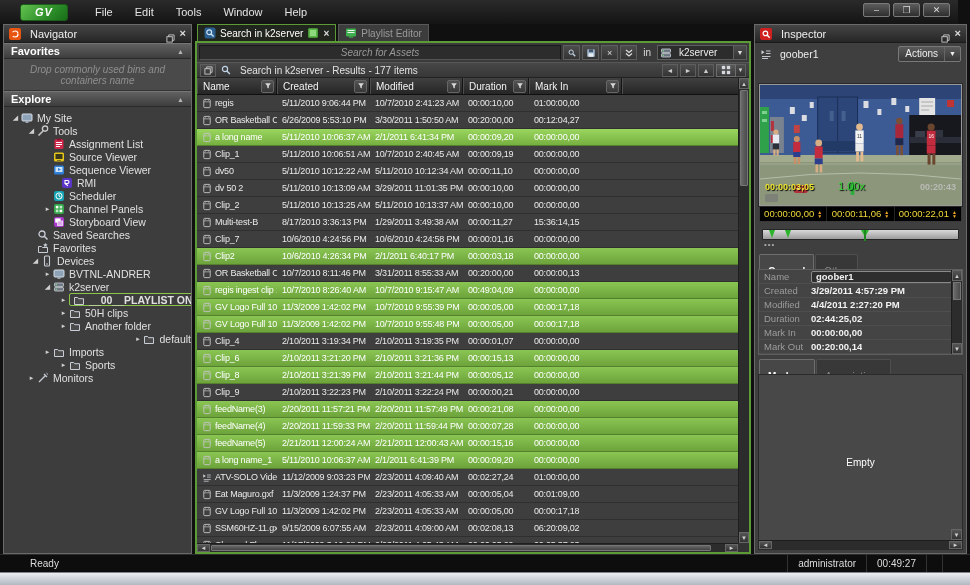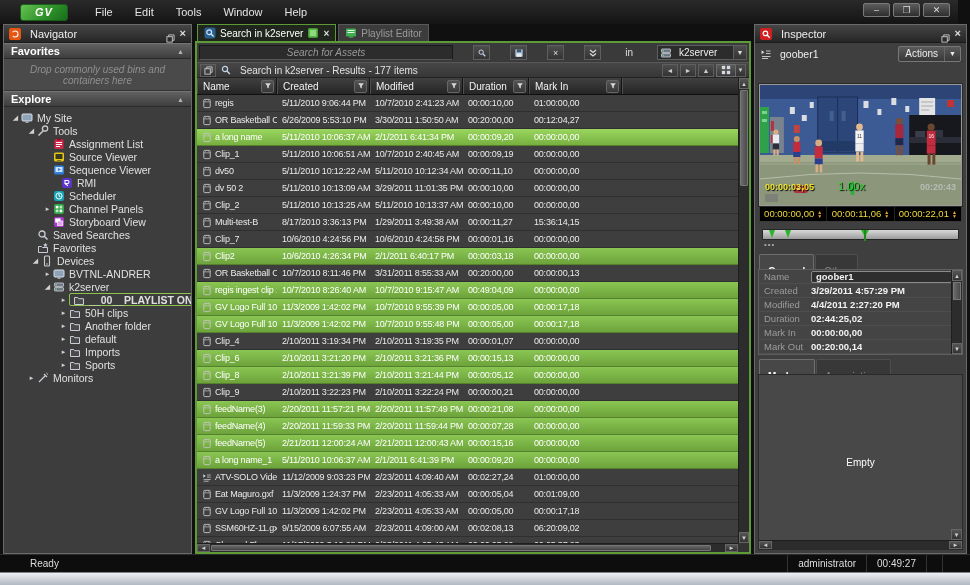--- a/index.html
+++ b/index.html
@@ -50,21 +50,21 @@
 
   
   .tabs { height:17px; display:flex; gap:2px; padding-left:2px; }
   .tab { display:flex; align-items:center; gap:4px; padding:0 6px; font-size:10px; }
   .tab .ic { margin-right:0; }
   .tab.active { background:#20261d; color:#fff; border:1px solid #5d9934; border-bottom:none; }
   .tab.inactive { background:#3c3c3c; color:#9a9a9a; border:1px solid #585858; border-bottom:none; }
   .tabx { color:#ddd; font-size:10px; font-weight:bold; }
 
   .cframe { flex:1; border:2px solid #5c9b35; background:#2f2f2f; display:flex; flex-direction:column; min-height:0; }
-  .searchrow { height:19px; display:flex; align-items:center; gap:20px; padding:1px 2px; background:#3a3a3a; }
+  .searchrow { height:19px; display:flex; align-items:center; gap:2px; padding:1px 2px; background:#3a3a3a; }
   .searchinput { flex:1; height:15px; background:#2c2c2c; border:1px solid #191919; border-bottom-color:#555;
     color:#999; font-size:10px; font-style:italic; text-align:center; outline:none; }
   .searchinput::placeholder { color:#999; font-style:italic; text-align:center; }
   .sbtn { width:17px; height:15px; background:linear-gradient(#4d4d4d,#343434); border:1px solid #5e5e5e;
     display:flex; align-items:center; justify-content:center; }
   .sbtn .ic { width:10px; height:10px; margin:0; }
   .inlabel { color:#ddd; font-size:10px; padding:0 4px; }
   .serverdd { width:90px; height:15px; background:#2c2c2c; border:1px solid #5e5e5e; display:flex;
     align-items:center; gap:3px; color:#eee; font-size:10px; padding-left:2px; }
   .ddarrow { margin-left:auto; width:13px; height:13px; background:linear-gradient(#4d4d4d,#343434);
@@ -210,21 +210,21 @@
       <span class="dockglyph"><svg viewBox="0 0 10 10">
             <rect x="1" y="3" width="6" height="6" fill="none" stroke="#ccc"></rect>
             <path d="M3 3V1h6v6H7" fill="none" stroke="#ccc"></path>
           </svg></span>
       <span class="closeglyph">×</span>
     </div>
     <div class="sechdr">
       <span>Favorites</span>
       <span class="chev">▲</span>
     </div>
-    <div class="favhint">Drop commonly used bins and containers here</div>
+    <div class="favhint">Drop commonly used bins and containers name</div>
     <div class="sechdr">
       <span>Explore</span>
       <span class="chev">▲</span>
     </div>
     <div class="tree" id="tree">
         <div class="titem" style="padding-left: 6px;">
           <span class="texp">◢</span>
           <span class="ic">
             <svg viewBox="0 0 12 12">
               <rect x="1" y="2" width="10" height="7" rx="1" fill="#8fa3b8" stroke="#d7dde5"></rect>
@@ -398,30 +398,30 @@
         </div>
         <div class="titem" style="padding-left: 54px;">
           <span class="texp">▸</span>
           <span class="ic">
             <svg viewBox="0 0 12 12">
               <path d="M1.5 3.5h3.2l1 1.2h4.8v5.8h-9z" fill="#4a4a4a" stroke="#c9ced6"></path>
             </svg>
           </span>
           <span>Another folder</span>
         </div>
-        <div class="titem" style="padding-left: 54px;">
+        <div class="titem" style="padding-left: 54px; justify-content: flex-end;">
           <span class="texp">▸</span>
           <span class="ic">
             <svg viewBox="0 0 12 12">
               <path d="M1.5 3.5h3.2l1 1.2h4.8v5.8h-9z" fill="#4a4a4a" stroke="#c9ced6"></path>
             </svg>
           </span>
           <span>default</span>
         </div>
-        <div class="titem" style="padding-left: 54px;">
+        <div class="titem" style="padding-left: 38px;">
           <span class="texp">▸</span>
           <span class="ic">
             <svg viewBox="0 0 12 12">
               <path d="M1.5 3.5h3.2l1 1.2h4.8v5.8h-9z" fill="#4a4a4a" stroke="#c9ced6"></path>
             </svg>
           </span>
           <span>Imports</span>
         </div>
         <div class="titem" style="padding-left: 54px;">
           <span class="texp">▸</span>

